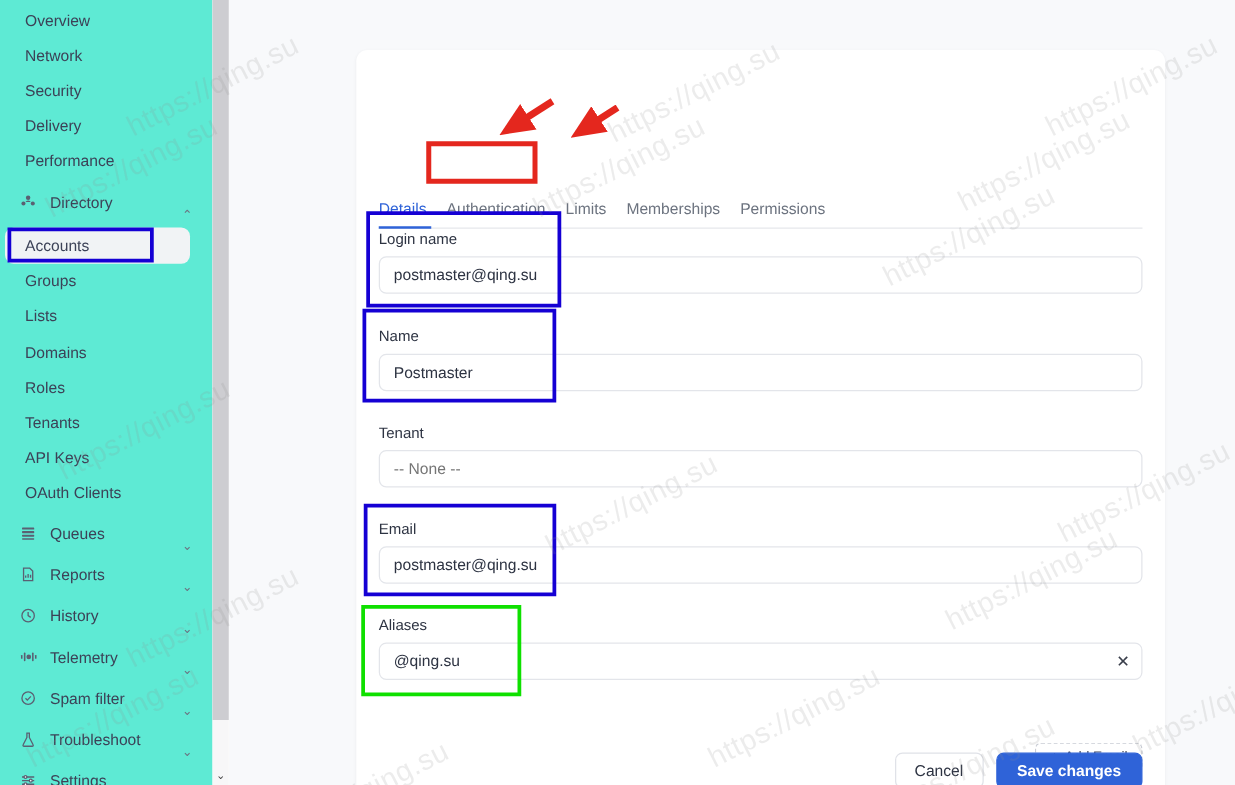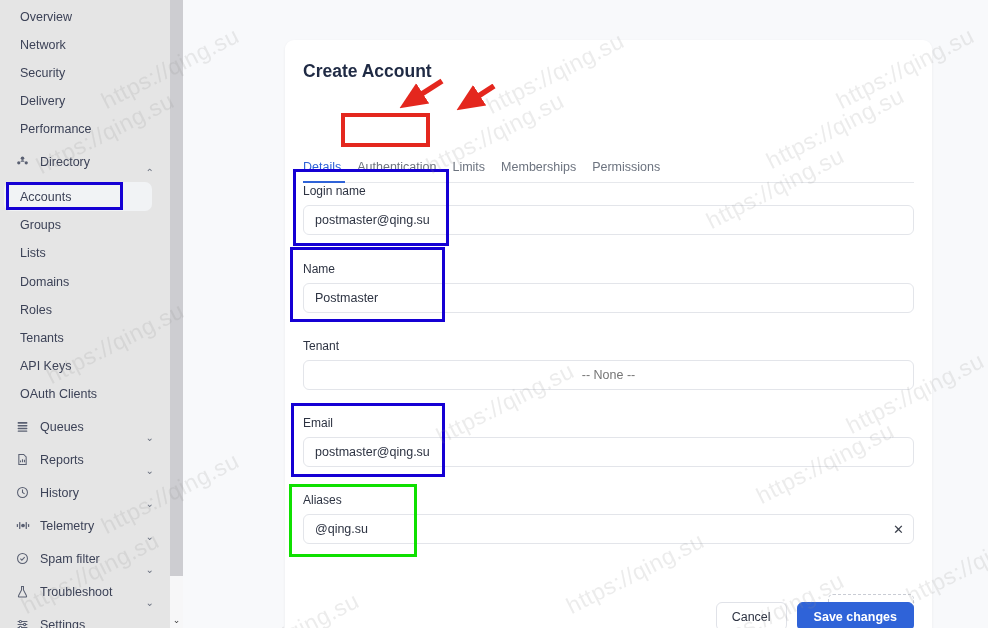--- a/index.html
+++ b/index.html
@@ -33,21 +33,21 @@
     letter-spacing: 0.5px;
     font-weight: 400;
   }
 
   
   .sidebar {
     position: absolute;
     left: 0; top: 0;
     width: 170px;
     height: 628px;
-    background: #e5e5e5;
+    background: #5eead4;
     z-index: 5;
     overflow: hidden;
   }
   .nav-item {
     position: relative;
     height: 33px;
     display: flex;
     align-items: center;
     padding-left: 20px;
     box-sizing: border-box;
@@ -197,21 +197,21 @@
     box-sizing: border-box;
     border: 1px solid #e3e5ea;
     border-radius: 6px;
     background: #ffffff;
     font-family: "Liberation Sans", sans-serif;
     font-size: 12.5px;
     color: #2d3342;
     padding: 0 11px;
     outline: none;
   }
-  .input.muted { color: #1d4ed8; text-align: center; }
+  .input.muted { color: #1d4ed8; }
   .input-wrap { position: relative; }
   .clear-x {
     position: absolute;
     right: 10px;
     top: 50%;
     transform: translateY(-50%);
     font-size: 13px;
     color: #3a3f4b;
     line-height: 1;
     cursor: pointer;
@@ -423,21 +423,20 @@
     <span class="lbl">Settings</span>
   </div>
 </div>
 
 <div class="sb-track"></div>
 <div class="sb-thumb"></div>
 <div class="sb-arrow">⌄</div>
 
 <div class="card">
 
-  <div class="card-title">Create Account</div>
 
   <div class="tabs">
     <div class="tab active">Details</div>
     <div class="tab">Authentication</div>
     <div class="tab">Limits</div>
     <div class="tab">Memberships</div>
     <div class="tab">Permissions</div>
   </div>
   <div class="tab-divider"></div>
   <div class="tab-underline"></div>

